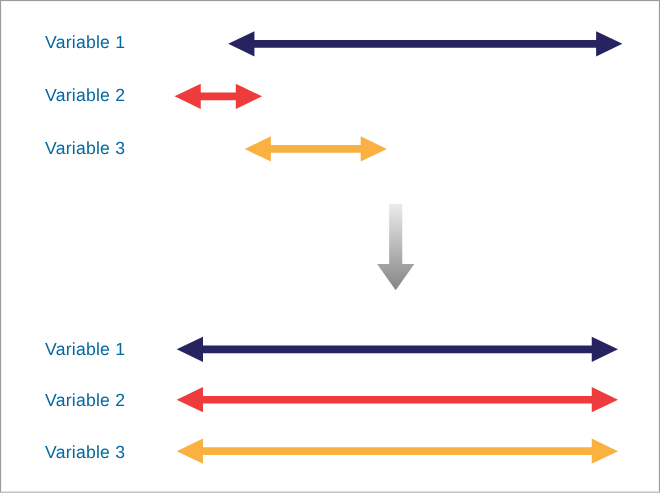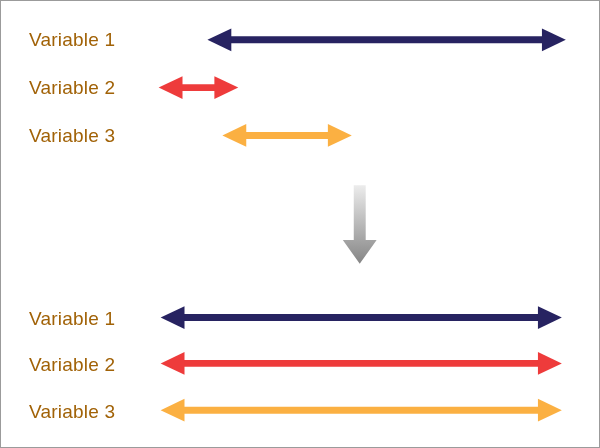--- a/index.html
+++ b/index.html
@@ -20,27 +20,27 @@
   .diagram-svg {
     position: absolute;
     left: 0;
     top: 0;
     width: 100%;
     height: 100%;
     display: block;
   }
   .var-label {
     position: absolute;
-    left: 28px;
+    left: 40px;
     height: 24px;
     line-height: 24px;
-    font-size: 19px;
+    font-size: 16px;
     font-weight: 400;
     letter-spacing: 0.2px;
-    color: #a16207;
+    color: #0369a1;
     white-space: nowrap;
     user-select: none;
   }
 </style>
 </head>
 <body>
 
 <div class="frame">
 
   <svg class="diagram-svg" id="diagram-svg" viewBox="0 0 600 448" xmlns="http://www.w3.org/2000/svg">

